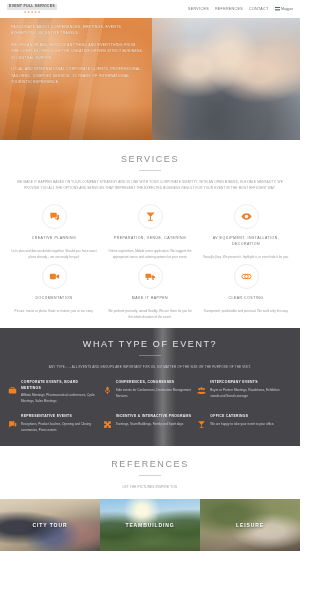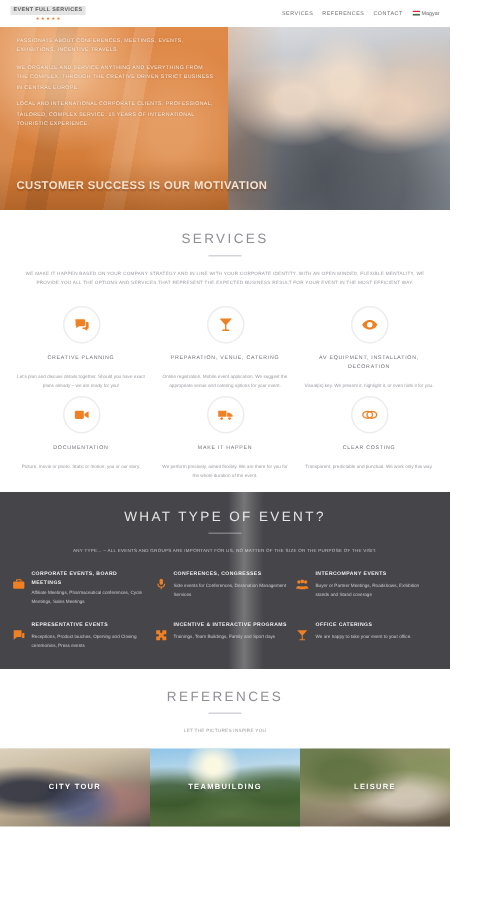--- a/index.html
+++ b/index.html
@@ -208,21 +208,20 @@
   </div>
 
   <div class="hero">
     <div class="hero-left"></div>
     <div class="hero-right"></div>
     <div class="hero-copy">
       <p>PASSIONATE ABOUT CONFERENCES, MEETINGS, EVENTS, EXHIBITIONS, INCENTIVE TRAVELS.</p>
       <p>WE ORGANIZE AND SERVICE ANYTHING AND EVERYTHING FROM THE COMPLEX, THROUGH THE CREATIVE DRIVEN STRICT BUSINESS IN CENTRAL EUROPE.</p>
       <p>LOCAL AND INTERNATIONAL CORPORATE CLIENTS. PROFESSIONAL, TAILORED, COMPLEX SERVICE. 15 YEARS OF INTERNATIONAL TOURISTIC EXPERIENCE.</p>
     </div>
-    <div class="hero-slogan">CUSTOMER SUCCESS IS OUR MOTIVATION</div>
   </div>
 
   <div class="services">
     <div class="sec-title">SERVICES</div>
     <div class="sec-rule"></div>
     <div class="sec-sub">WE MAKE IT HAPPEN BASED ON YOUR COMPANY STRATEGY AND IN LINE WITH YOUR CORPORATE IDENTITY. WITH AN OPEN MINDED, FLEXIBLE MENTALITY, WE PROVIDE YOU ALL THE OPTIONS AND SERVICES THAT REPRESENT THE EXPECTED BUSINESS RESULT FOR YOUR EVENT IN THE MOST EFFICIENT WAY.</div>
 
     <div class="svc-grid">
 
       <div class="svc">

